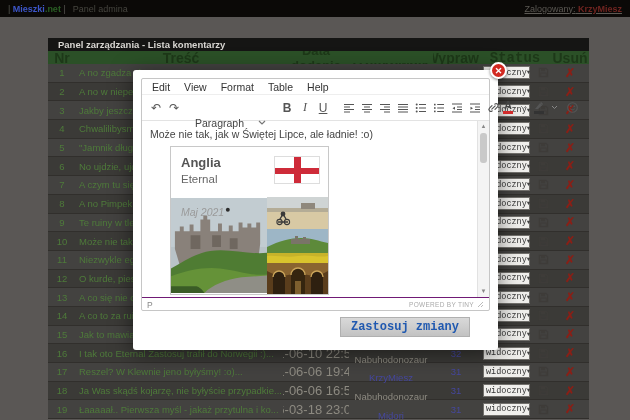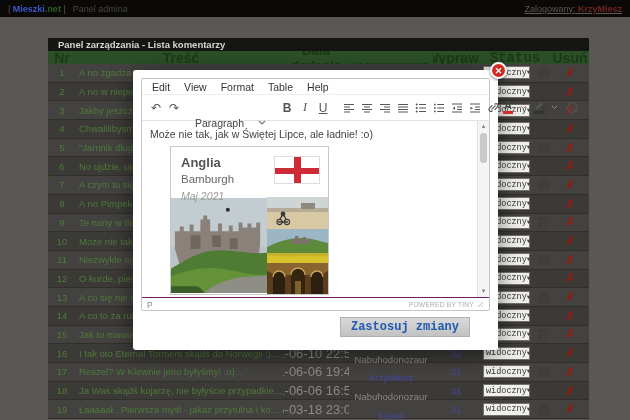--- a/index.html
+++ b/index.html
@@ -62,21 +62,21 @@
   .cbar.red { background:#d12b2b; }
   .cbar.dark { background:#333; }
 
   .content-wrap { position:relative; height:177px; border-bottom:1px solid #701a75; overflow:hidden; }
   .content { position:absolute; left:0; top:0; right:12px; bottom:0; padding:4px 8px; overflow:hidden; }
   .content p { font-size:10.5px; color:#444; margin:3px 0 6px 0; }
   .card { margin-left:20px; width:159px; border:1px solid #c8c8c8; background:#fff; }
   .card-head { position:relative; padding:8px 10px 6px 10px; height:50px; }
   .country { font-size:13px; font-weight:bold; color:#555; }
   .place { font-size:11.5px; color:#666; margin-top:3px; }
-  .cdate { font-size:10.5px; color:#9a9a9a; font-style:italic; margin-top:5px; }
+  .cdate { font-size:10.5px; color:#9a9a9a; font-style:italic; margin-top:21px; }
   .flag { position:absolute; right:8px; top:9px; width:46px; height:28px; background:#fff; border:1px solid #ddd; }
   .flag .h { position:absolute; left:0; right:0; top:11px; height:6px; background:#ce2b39; }
   .flag .v { position:absolute; top:0; bottom:0; left:19px; width:7px; background:#ce2b39; }
   .card-imgs { display:flex; }
   .imgcol { display:flex; flex-direction:column; width:61px; }
   .card-imgs svg { display:block; }
 
   
   .sb { position:absolute; right:0; top:0; bottom:0; width:12px; background:#f4f4f4; border-left:1px solid #e2e2e2; display:flex; flex-direction:column; align-items:center; justify-content:space-between; padding:1px 0; }
   .sb-arrow { font-size:6px; color:#888; line-height:9px; cursor:pointer; }
@@ -482,21 +482,21 @@
             </svg>
           </span>
 </div>
         <div class="cell c-usun">
           <span class="xdel">✗</span>
         </div>
       </div>
       <div class="trow even">
         <div class="cell c-nr nr">16</div>
         <div class="cell c-tresc">
-          <span class="glink">I tak oto Eternal Torment skądś do Norwegii :)...</span>
+          <span class="glink">I tak oto Eternal Zastosuj trafił do Norwegii :)...</span>
         </div>
         <div class="cell c-date date">2021-06-10 22:56:21</div>
         <div class="cell c-user">
           <span class="gray">Nabuhodonozaur</span>
         </div>
         <div class="cell c-wyp">
           <span class="blink">32</span>
         </div>
         <div class="cell c-status">
           <div class="fsel">
@@ -715,21 +715,21 @@
           </svg>
         </span>
     </div>
 
     <div class="content-wrap">
       <div class="content">
         <p>Może nie tak, jak w Świętej Lipce, ale ładnie! :o)</p>
         <div class="card">
           <div class="card-head">
             <div class="country">Anglia</div>
-            <div class="place">Bamburgh</div>
+            <div class="place">Eternal</div>
             <div class="cdate">Maj 2021</div>
             <div class="flag">
                 <div class="h"></div>
                 <div class="v"></div>
               </div>
           </div>
           <div class="card-imgs">
             <svg width="98" height="97" viewBox="0 0 98 97">
               <rect width="98" height="97" fill="#b9c3c8"></rect>
               <rect y="0" width="98" height="50" fill="#c2ccd1"></rect>

